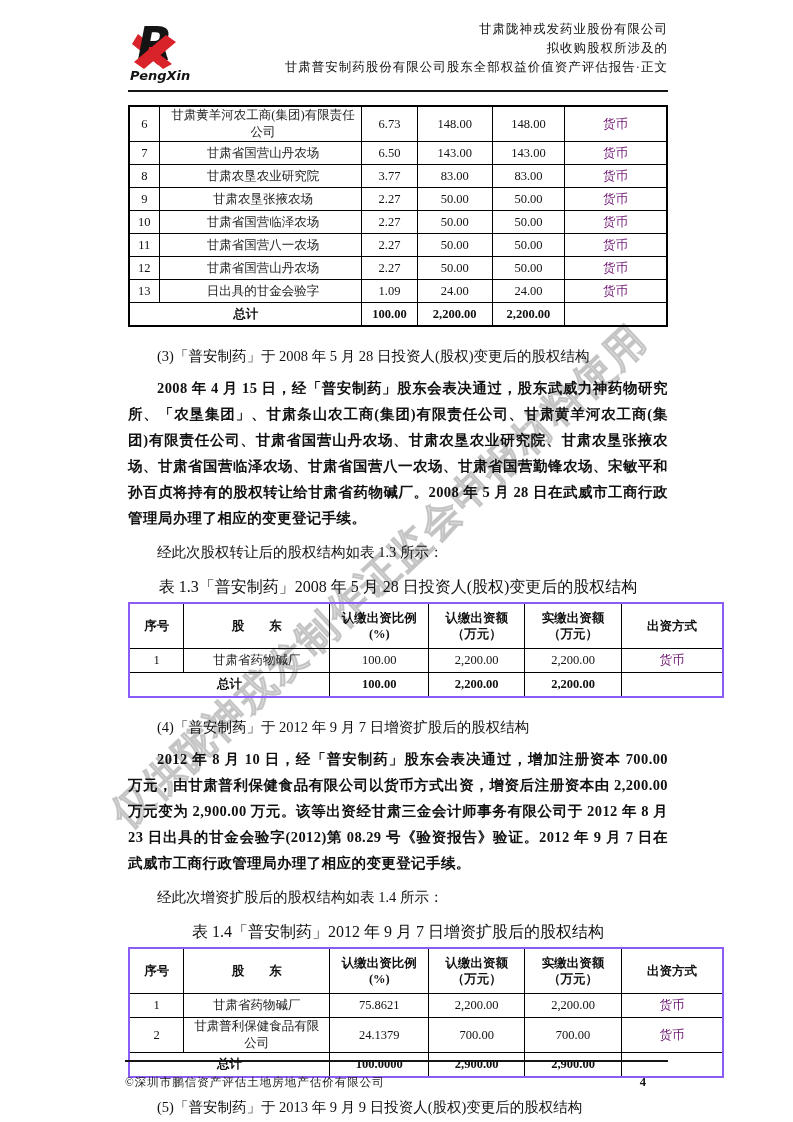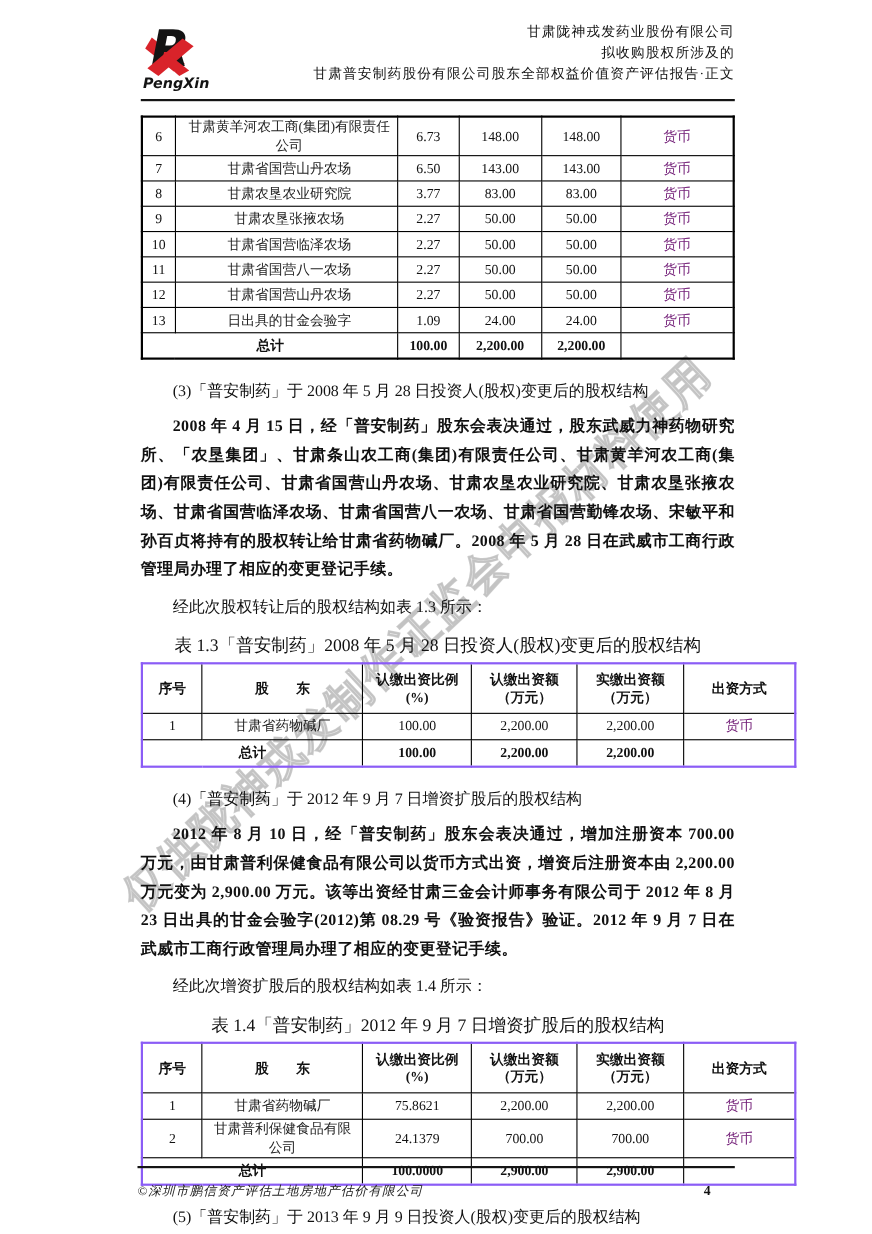--- a/index.html
+++ b/index.html
@@ -34,21 +34,21 @@
   .share-table td{border:1px solid #000;height:23px;padding:0 4px;text-align:center;overflow:hidden;}
   
   .heading{margin:17px 0 0;font-size:14.5px;text-indent:2em;line-height:24px;}
   .para{margin:7px 0 0;font-size:14.5px;line-height:26px;text-indent:2em;text-align:justify;letter-spacing:0.4px;font-weight:bold;}
   .lead-in{margin:9px 0 0;font-size:14.5px;line-height:24px;text-indent:2em;}
   .tbl-caption{margin:13px 0 4px;font-size:16px;text-align:center;}
   
   .footer{position:absolute;left:125px;right:125px;bottom:32px;z-index:1;}
   .footer-rule{border:none;border-top:2px solid #151515;margin:0;}
   .footer-row{display:flex;justify-content:space-between;padding-top:13px;}
-  .footer-copy{font-size:11.5px;letter-spacing:1px;color:#222;font-style:italic;}
+  .footer-copy{font-size:11.5px;letter-spacing:1px;color:#222;}
   .footer-page{font-size:12.5px;font-weight:bold;padding-right:22px;}
   .logo{width:64px;height:64px;}
 </style>
 </head>
 <body>
 
 <div class="page">
 
   <div class="watermark">仅供陇神戎发制作证监会申报材料使用</div>
 

